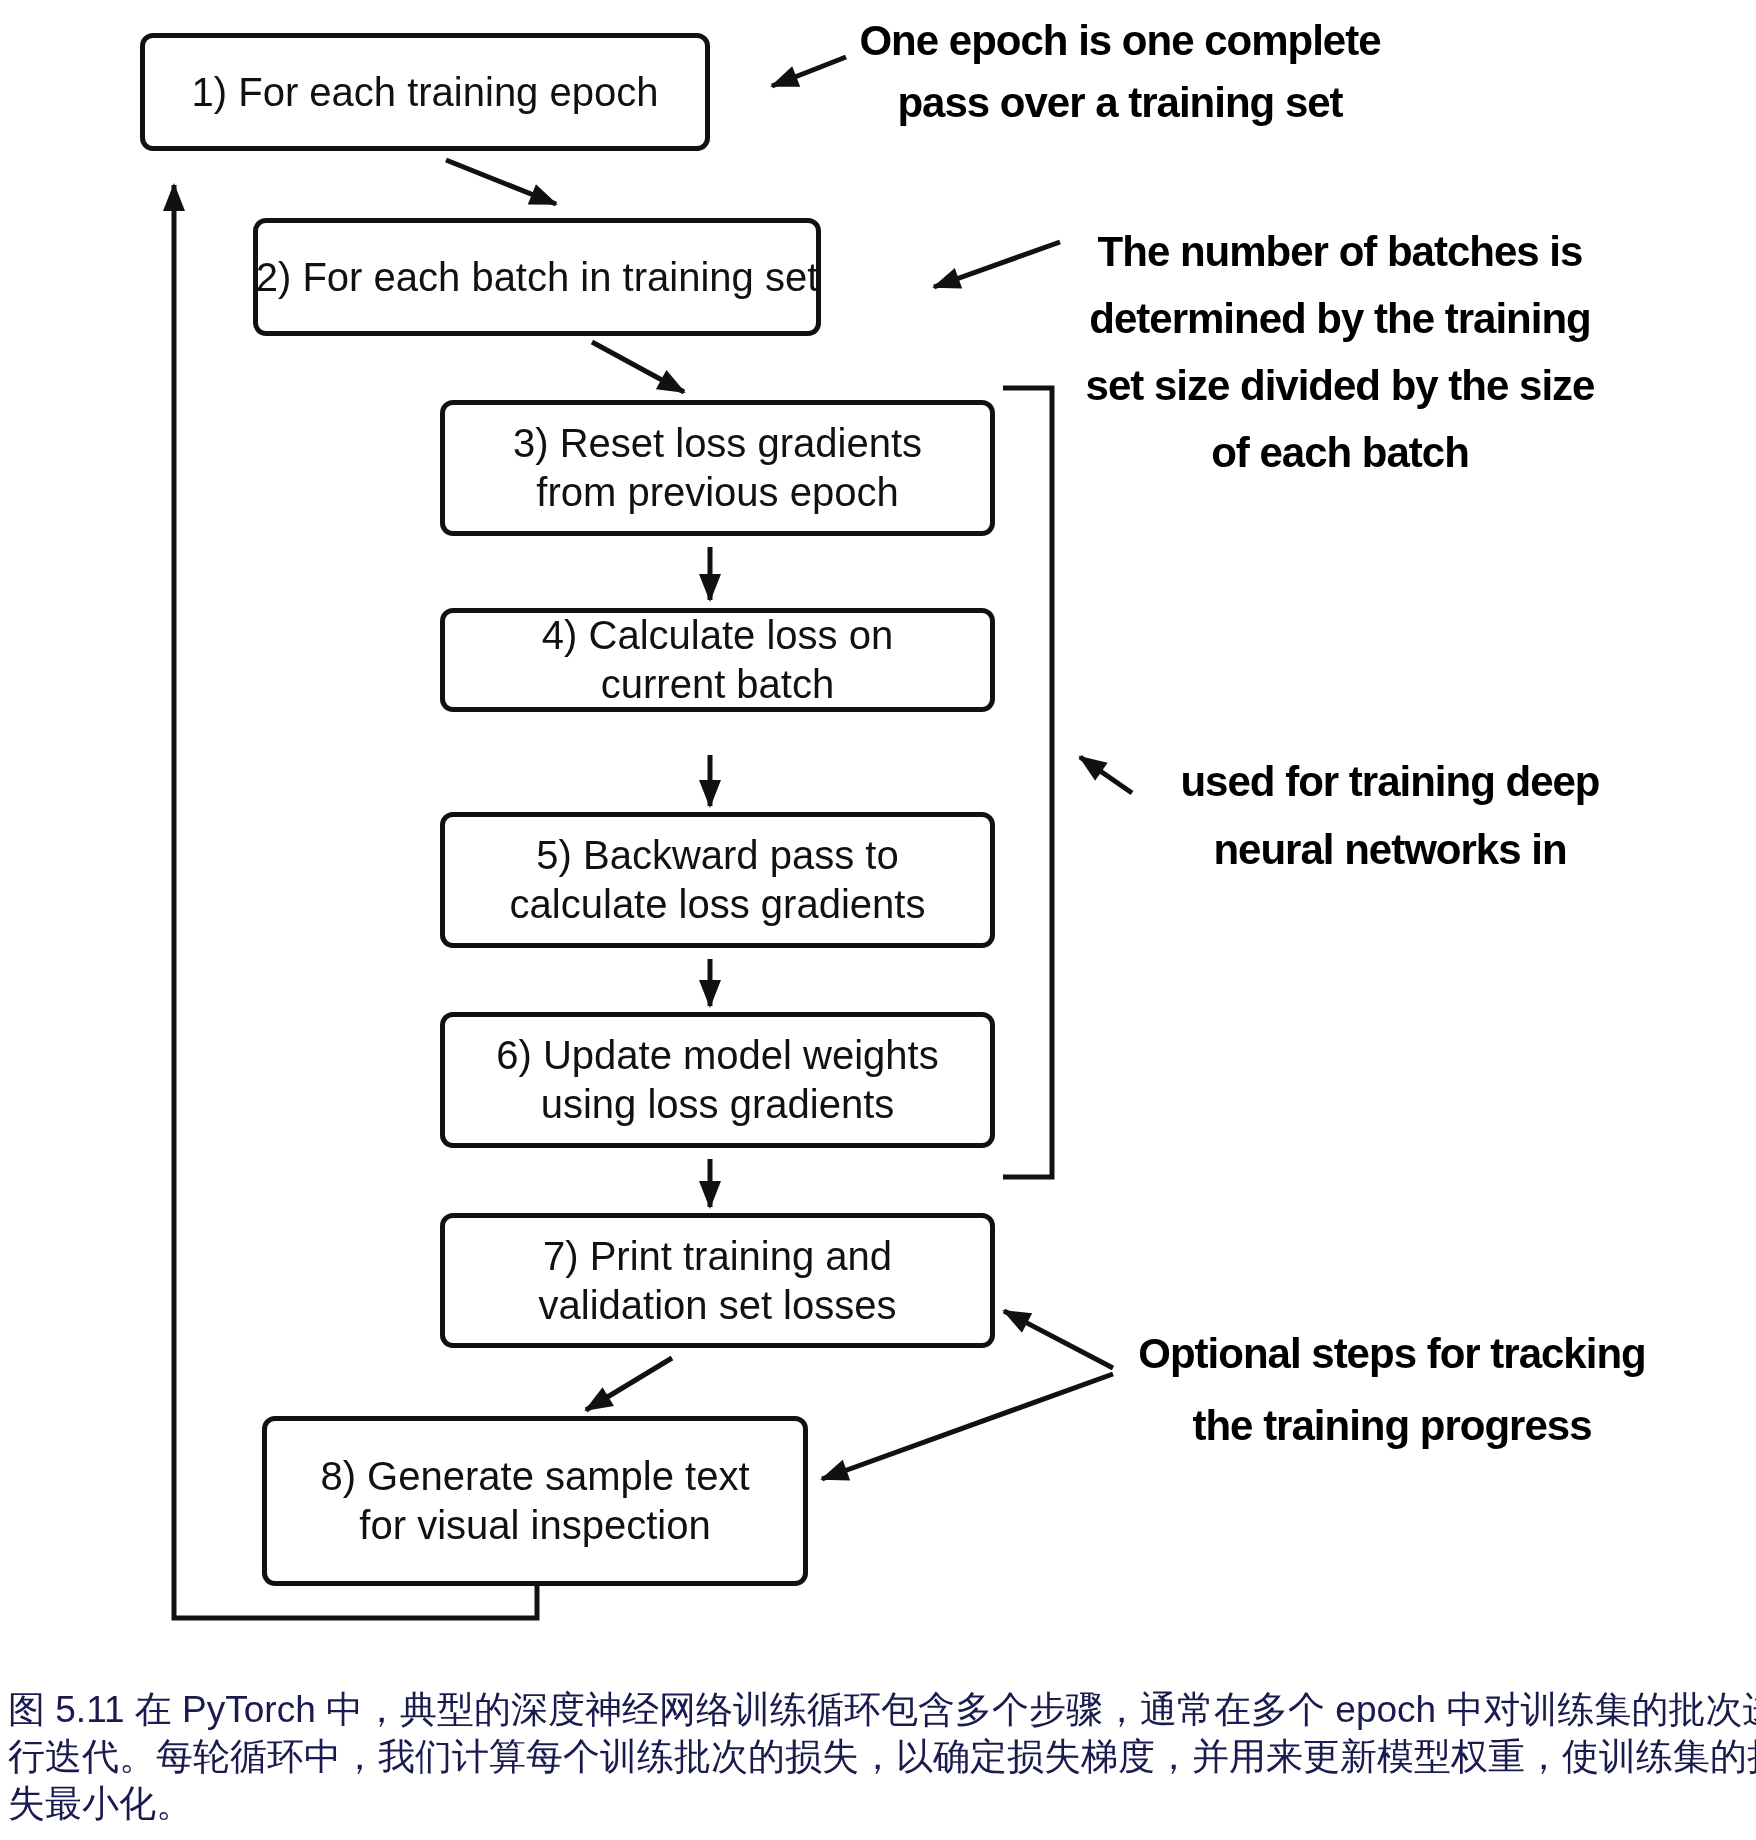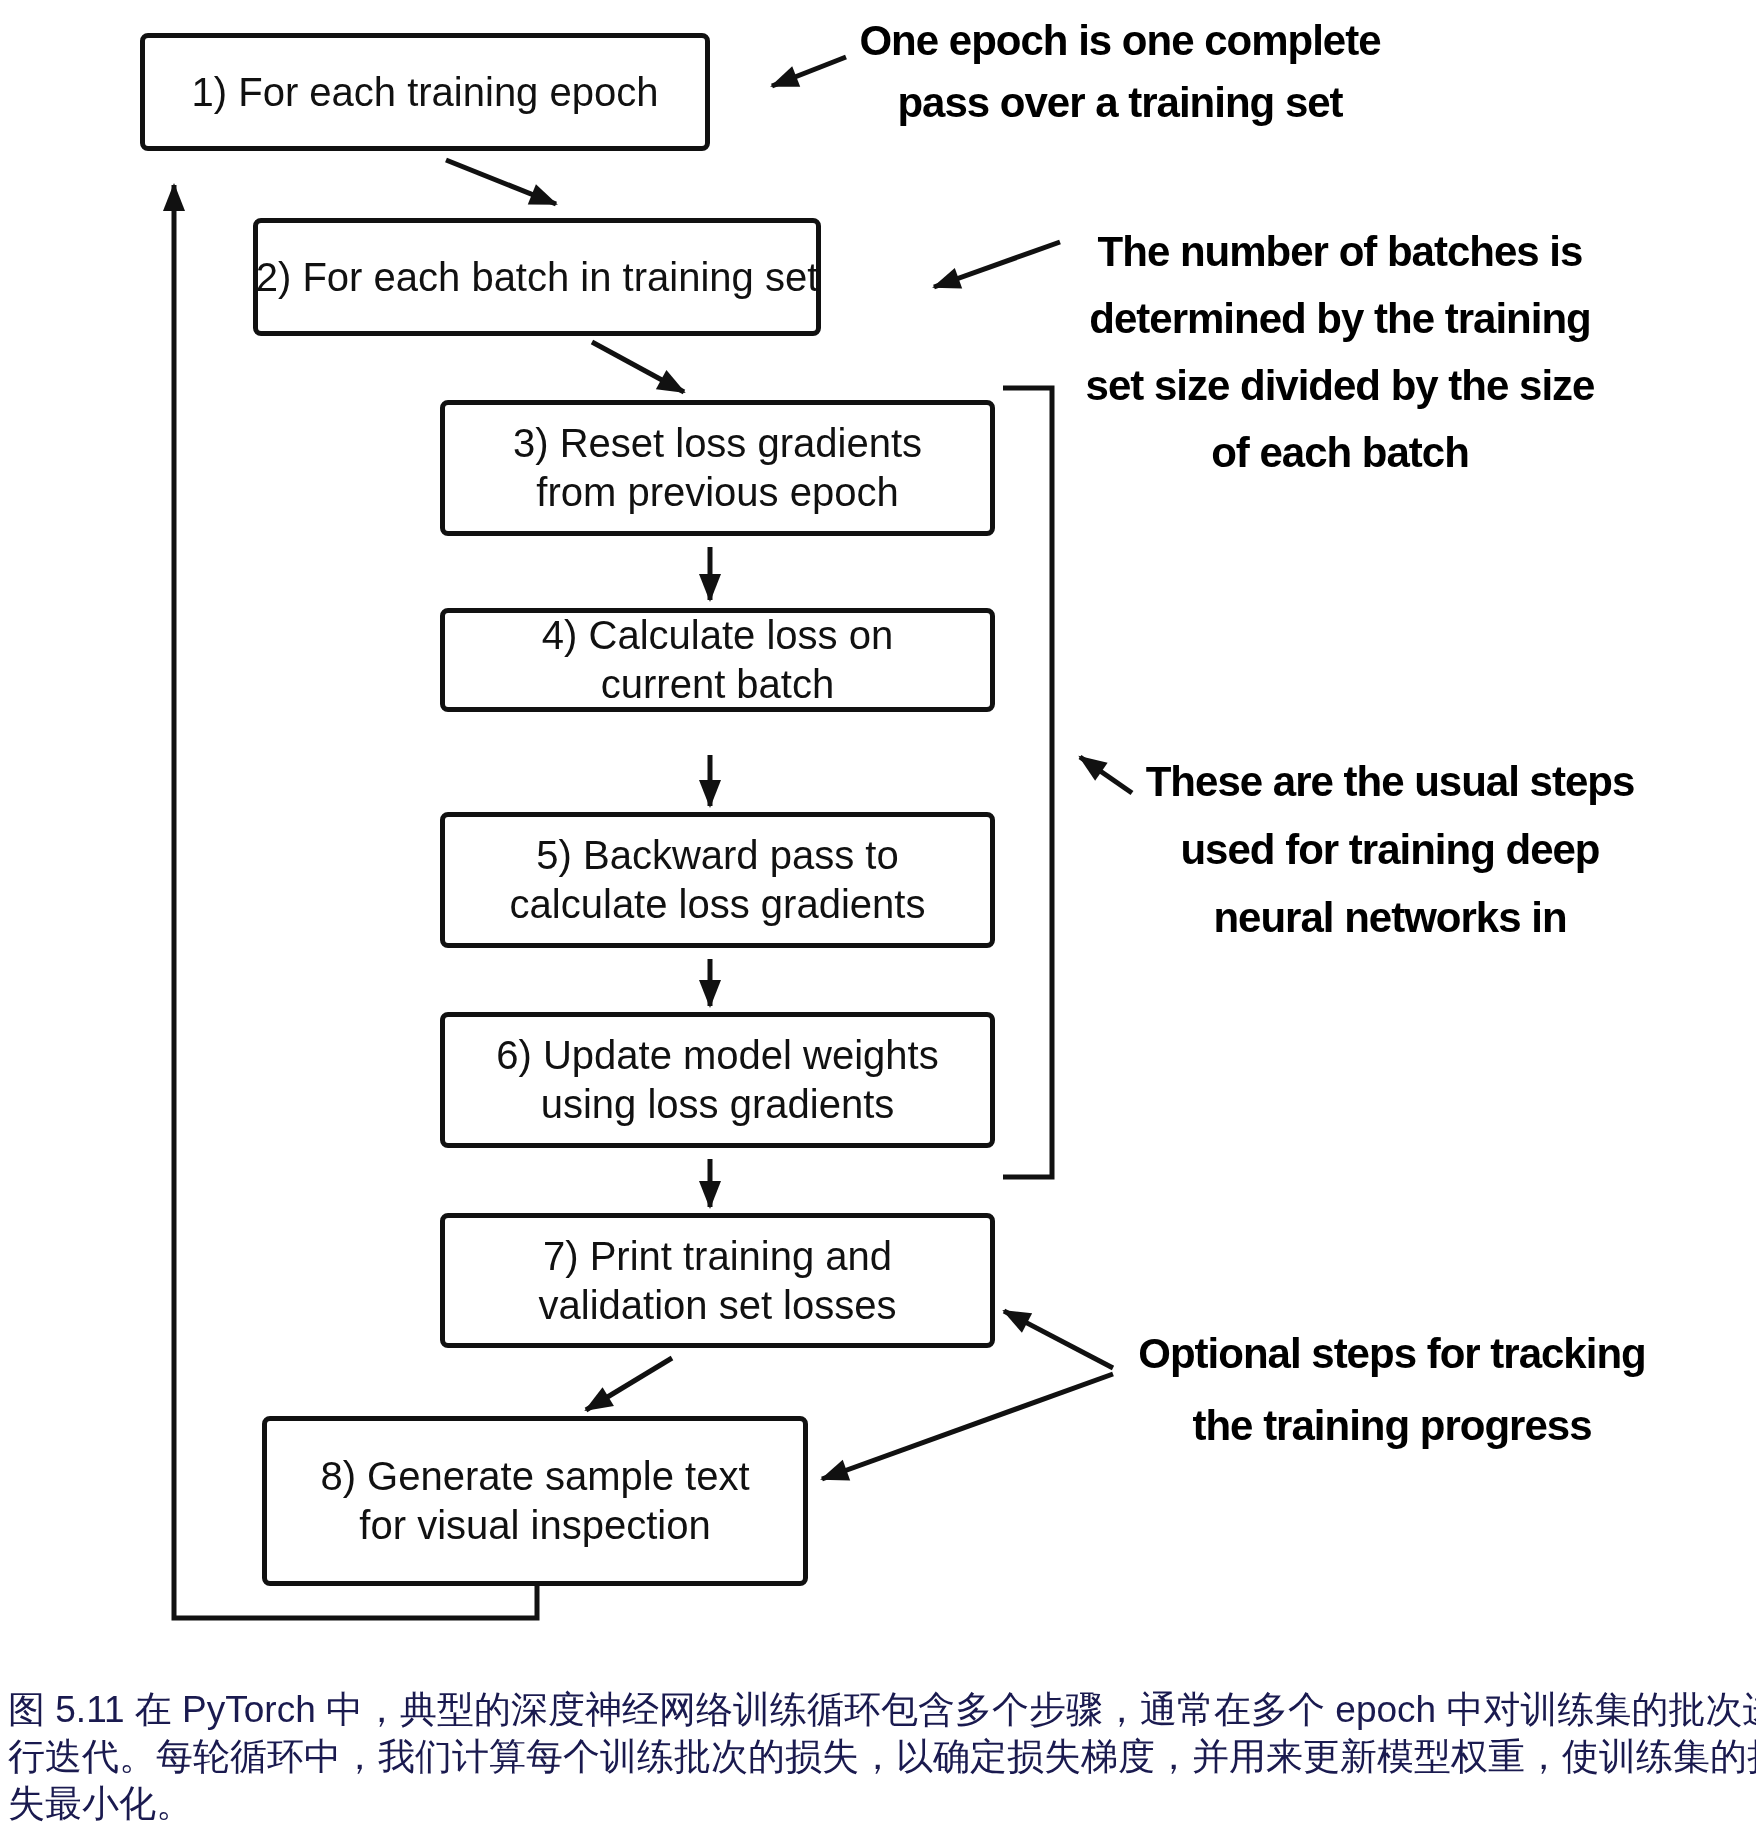--- a/index.html
+++ b/index.html
@@ -1,20 +1,20 @@
 <!DOCTYPE html>
 <html><head>
 <meta charset="utf-8">
 <style>
   html,body{margin:0;padding:0;background:#ffffff;}
   #figure{position:relative;width:1756px;height:1840px;background:#ffffff;overflow:hidden;
           font-family:"Liberation Sans",sans-serif;}
   #arrow-layer{position:absolute;left:0;top:0;width:1756px;height:1840px;}
   .fbox{position:absolute;box-sizing:border-box;background:#ffffff;border:5px solid #111111;
-        border-radius:8px;display:flex;flex-direction:column;align-items:center;justify-content:center;
+        border-radius:13px;display:flex;flex-direction:column;align-items:center;justify-content:center;
         font-size:40px;color:#111111;line-height:1.22;text-align:center;white-space:nowrap;}
   .note{position:absolute;text-align:center;font-weight:800;color:#000000;font-size:42px;
         letter-spacing:-1px;white-space:nowrap;}
   .note div{white-space:nowrap;}
   #note-epoch{left:820px;top:10px;width:600px;line-height:62px;}
   #note-batches{left:1040px;top:218px;width:600px;line-height:67px;}
   #note-usual{left:1090px;top:748px;width:600px;line-height:68px;}
   #note-optional{left:1072px;top:1318px;width:640px;line-height:72px;}
   #box1{left:140px;top:33px;width:570px;height:118px;}
   #box2{left:253px;top:218px;width:568px;height:118px;}
@@ -100,21 +100,20 @@
   </div>
 
   <div id="note-batches" class="note">
     <div>The number of batches is</div>
     <div>determined by the training</div>
     <div>set size divided by the size</div>
     <div>of each batch</div>
   </div>
 
   <div id="note-usual" class="note">
-    <div>These are the usual steps</div>
     <div>used for training deep</div>
     <div>neural networks in</div>
   </div>
 
   <div id="note-optional" class="note">
     <div>Optional steps for tracking</div>
     <div>the training progress</div>
   </div>
 
   <div id="caption">

